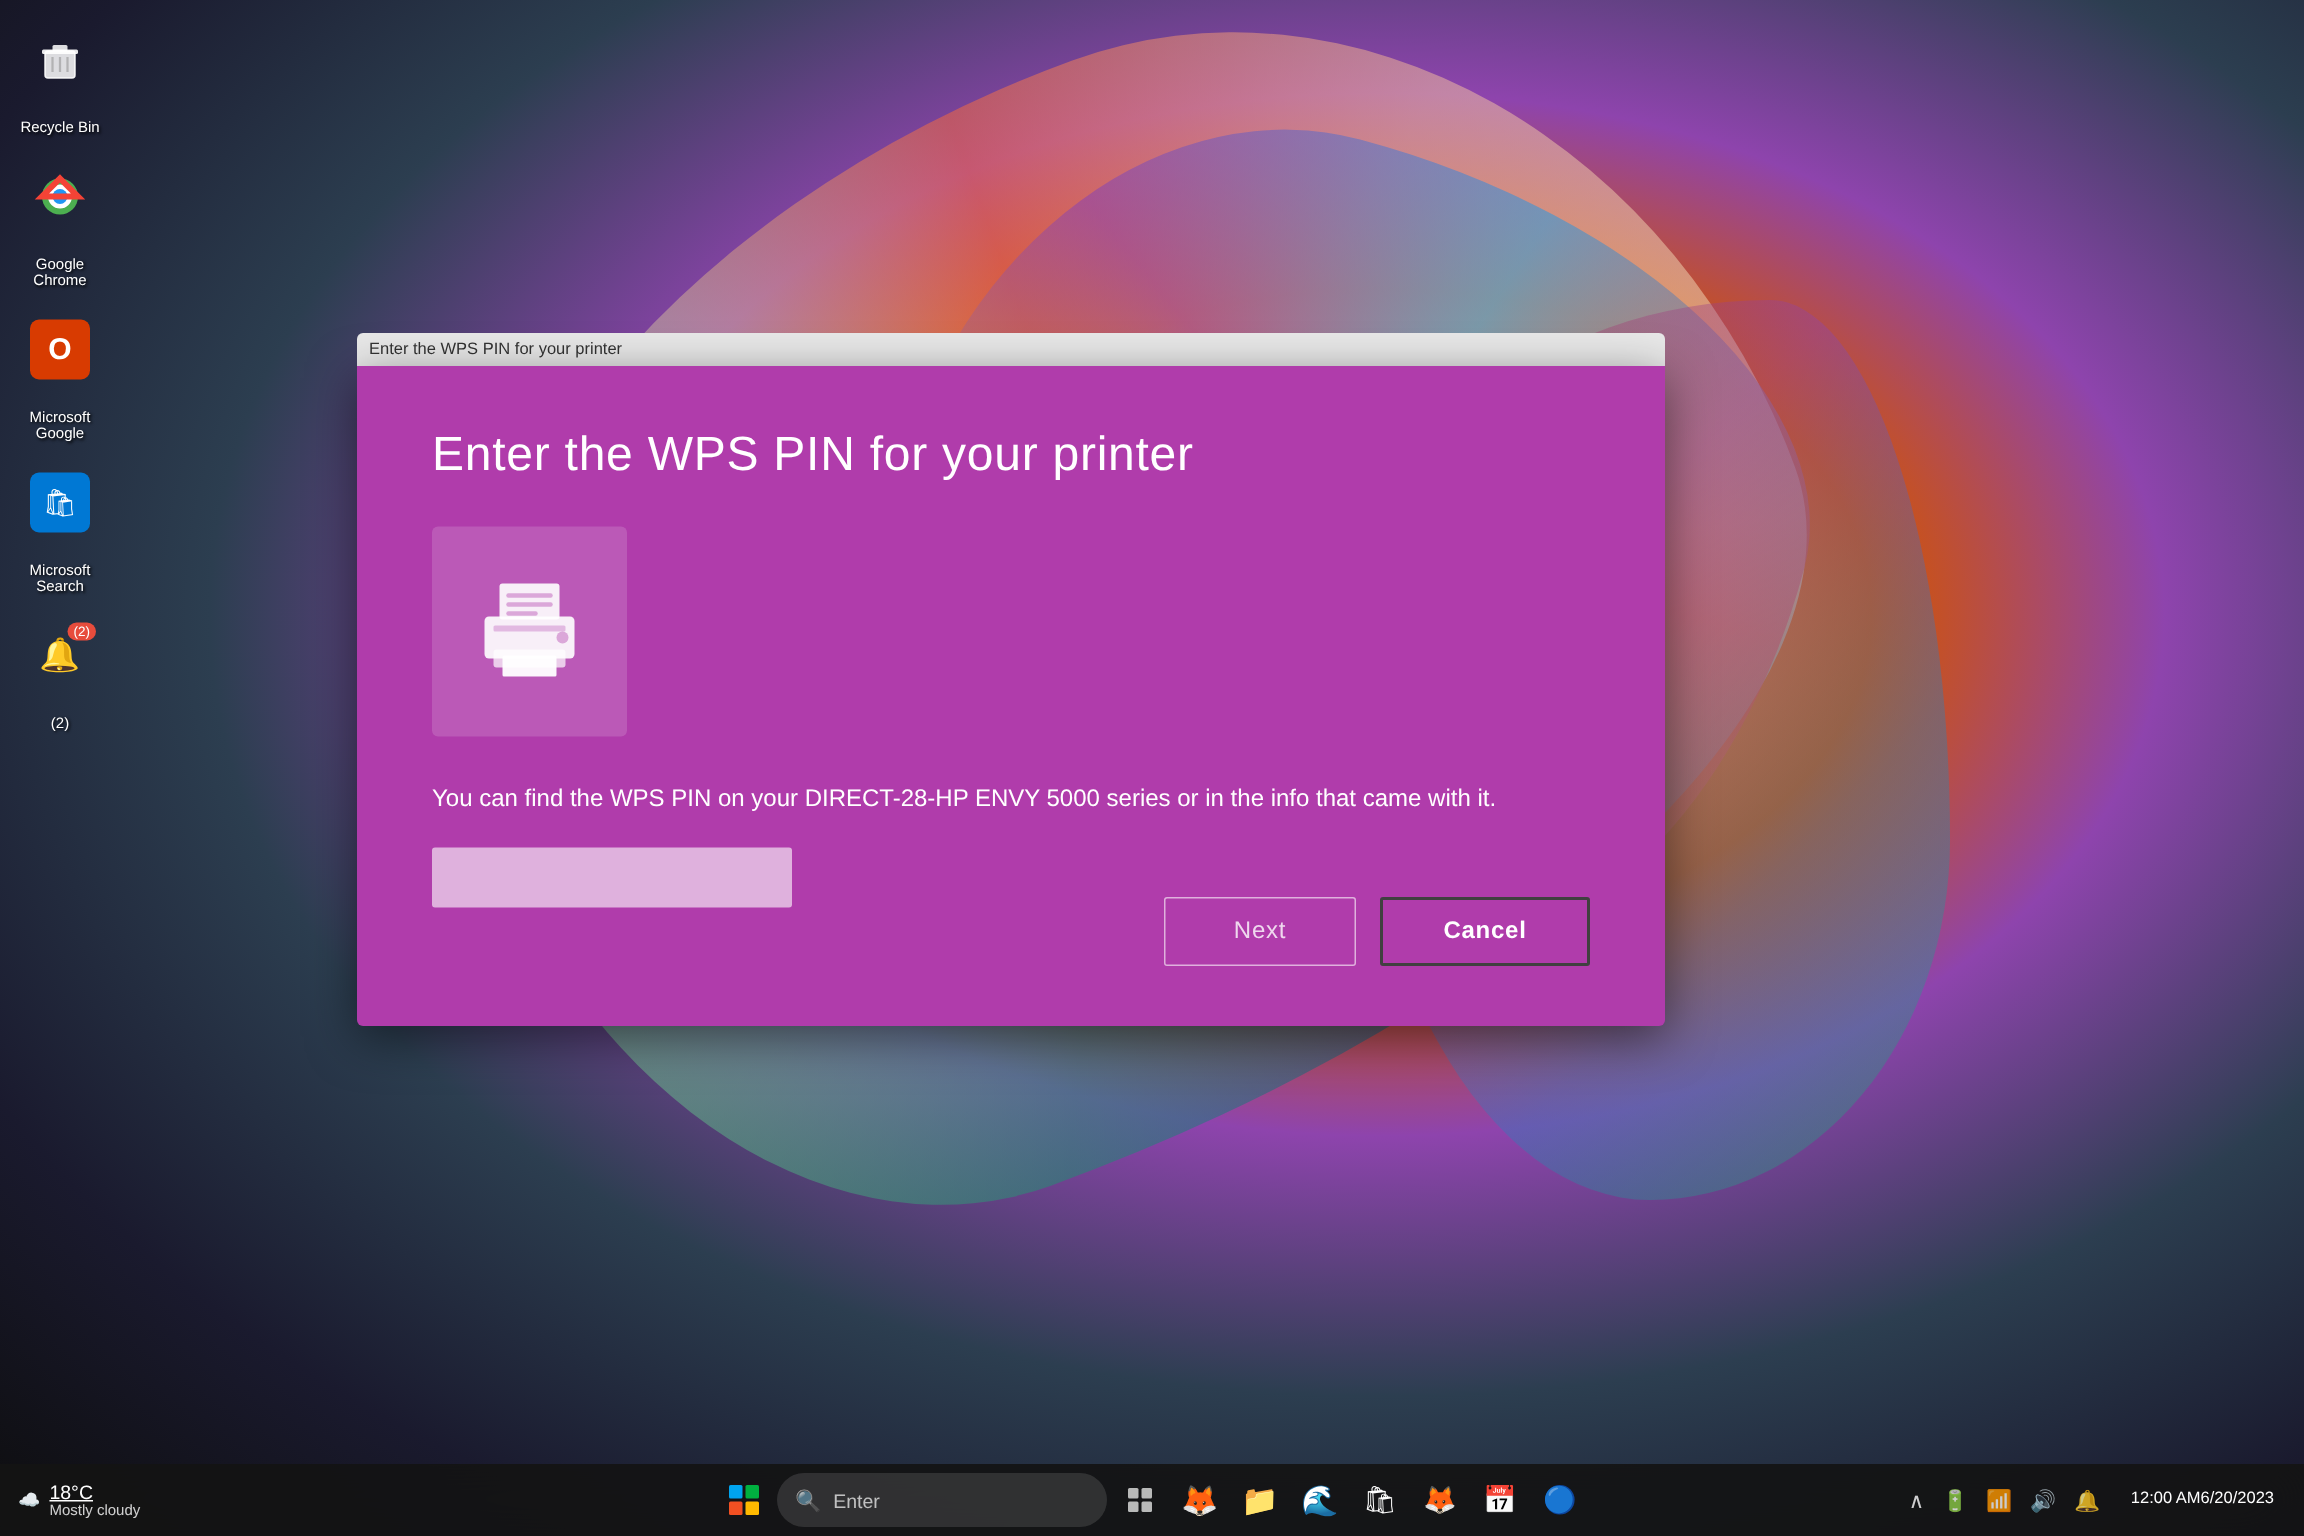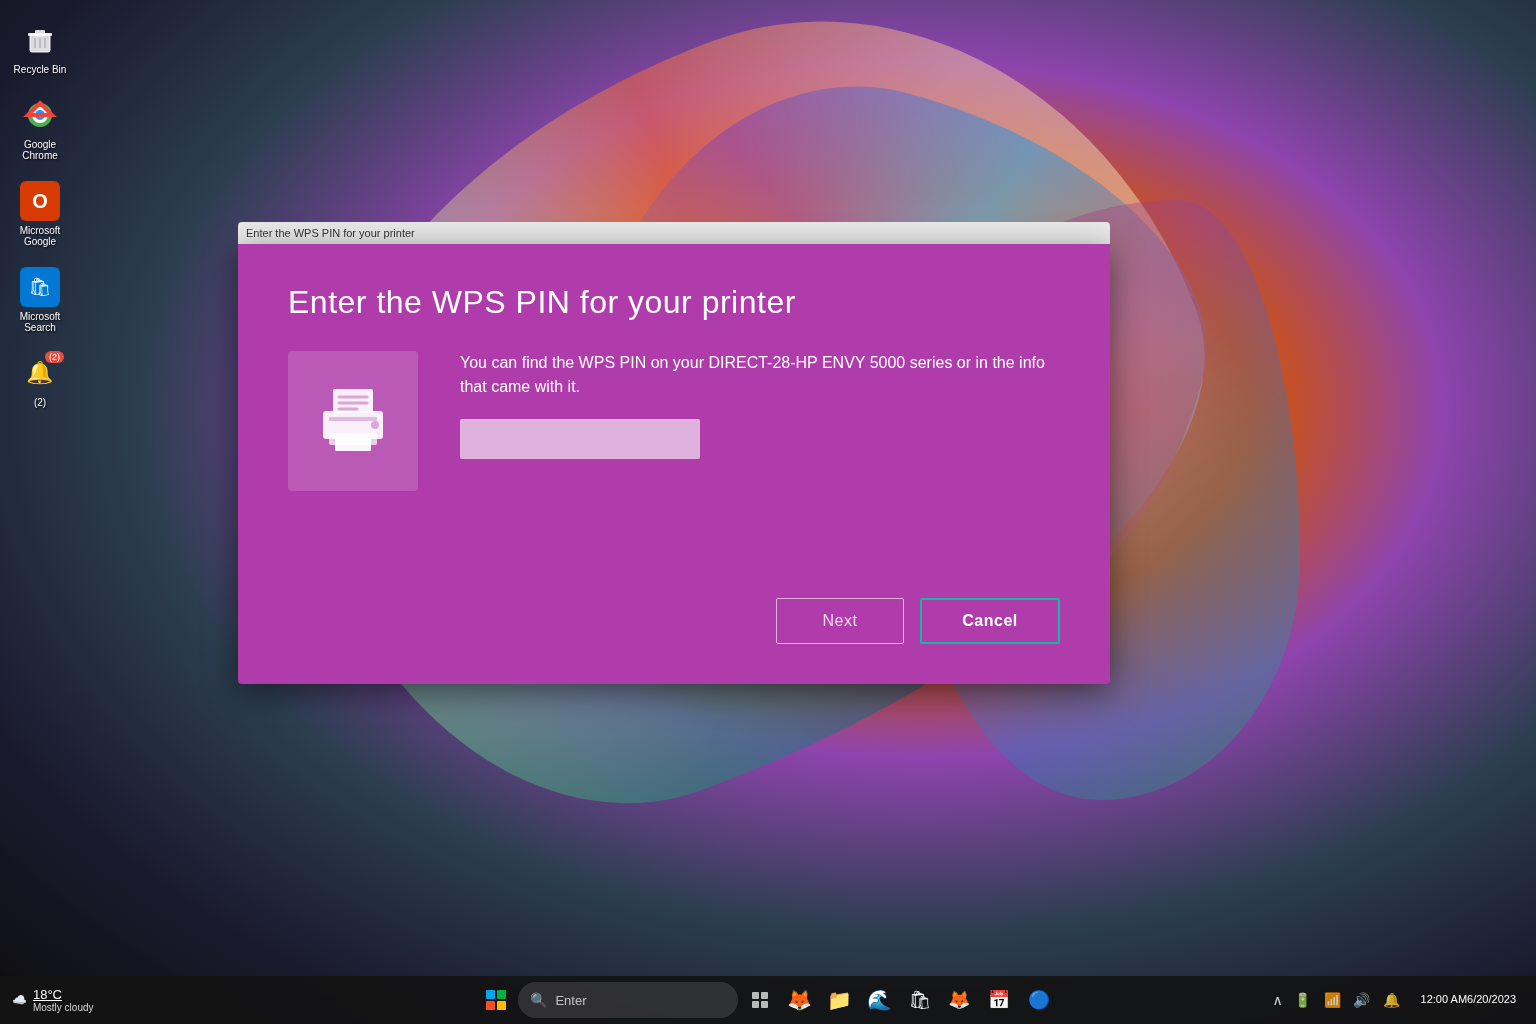--- a/index.html
+++ b/index.html
@@ -97,20 +97,21 @@
       justify-content: center;
       font-size: 24px;
     }
 
     .desktop-icon .icon-label {
       color: white;
       font-size: 10px;
       text-align: center;
       text-shadow: 1px 1px 2px black;
       word-break: break-word;
+      margin-top: 16px;
     }
 
     
     .icon-recycle { background: transparent; }
 
     
     .taskbar {
       position: absolute;
       bottom: 0;
       left: 0;
@@ -275,21 +276,22 @@
       color: white;
       font-size: 32px;
       font-weight: 300;
       margin-bottom: 30px;
       letter-spacing: 0.5px;
     }
 
     .dialog-content {
       display: flex;
       align-items: flex-start;
-      gap: 42px;
+      gap: 30px;
+      flex-direction: column;
     }
 
     .printer-icon-box {
       width: 130px;
       height: 140px;
       background: rgba(255,255,255,0.15);
       border-radius: 4px;
       display: flex;
       align-items: center;
       justify-content: center;
@@ -343,21 +345,21 @@
       border-radius: 2px;
       cursor: pointer;
       font-family: 'Segoe UI', Arial, sans-serif;
       letter-spacing: 0.5px;
     }
 
     .btn-cancel {
       width: 140px;
       height: 46px;
       background: transparent;
-      border: 2px solid #14b8a6;
+      border: 2px solid #404040;
       color: white;
       font-size: 16px;
       border-radius: 2px;
       cursor: pointer;
       font-family: 'Segoe UI', Arial, sans-serif;
       font-weight: 600;
       letter-spacing: 0.5px;
     }
   </style>
 </head>

